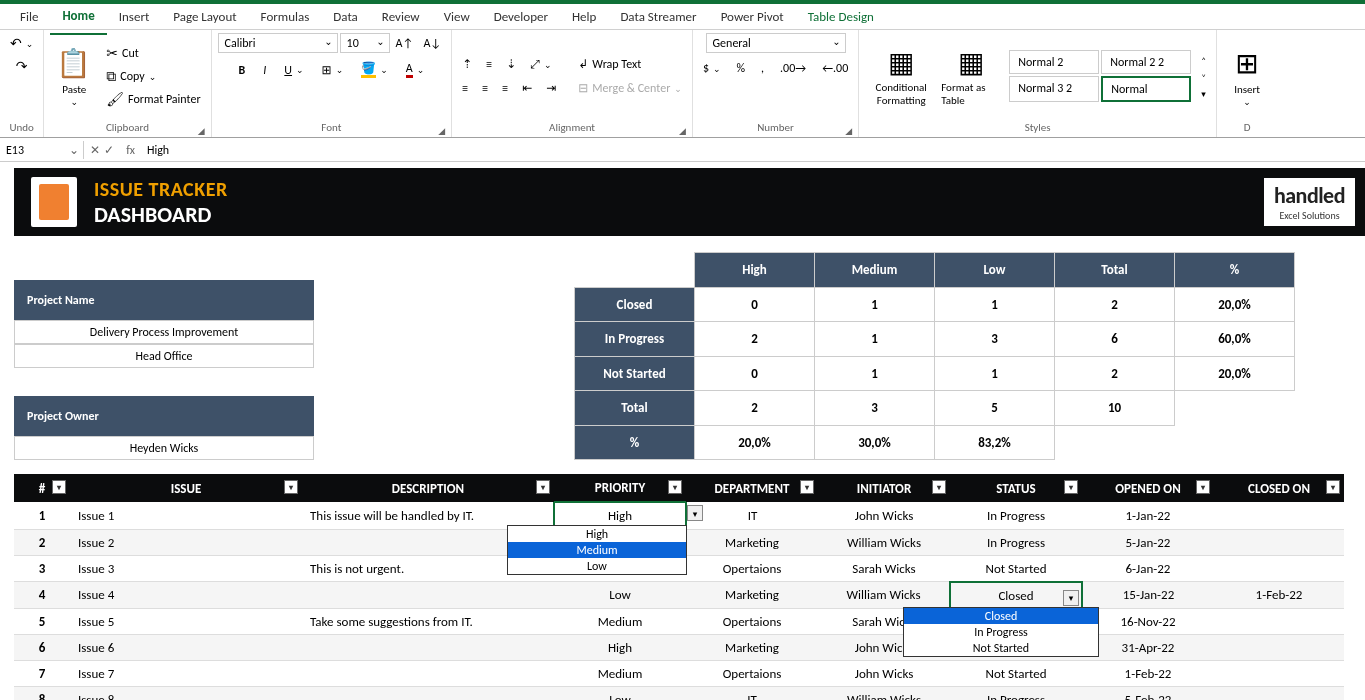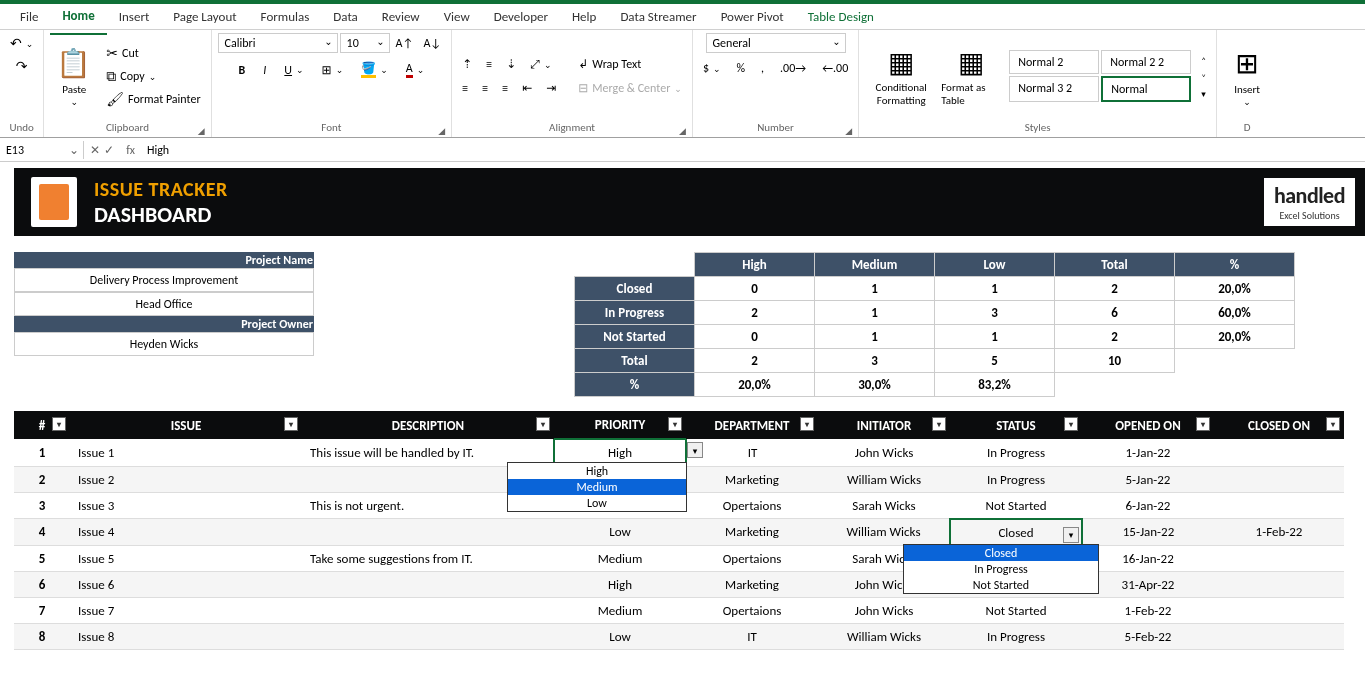--- a/index.html
+++ b/index.html
@@ -54,21 +54,21 @@
 .dash-titles { flex: 1; }
 .dash-title1 { color: #f0a000; font-size: 20px; font-weight: 700; letter-spacing: 0.5px; }
 .dash-title2 { color: #fff; font-size: 22px; font-weight: 700; }
 .dash-logo { background: #fff; padding: 4px 10px; margin-right: 10px; text-align: center; }
 .dash-logo .brand { font-size: 22px; font-weight: 700; color: #222; letter-spacing: -0.5px; }
 .dash-logo .sub { font-size: 10px; color: #333; }
 
 
 .info-row { display: flex; gap: 260px; margin-top: 16px; }
 .info-left { width: 300px; }
-.info-left .hdr { background: #3e5168; color: #fff; text-align: right; font-weight: 700; padding: 0; border: 1px solid #3e5168; }
+.info-left .hdr { background: #3e5168; color: #fff; text-align: left; font-weight: 700; padding: 12px; border: 1px solid #3e5168; margin-top: 28px; }
 .info-left .val { background: #fff; text-align: center; padding: 4px; border: 1px solid #ccc; }
 
 .summary { border-collapse: collapse; }
 .summary th, .summary td { padding: 4px 8px; text-align: center; border: 1px solid #ccc; min-width: 120px; font-size: 13px; }
 .summary th { background: #3e5168; color: #fff; font-weight: 700; }
 .summary .rowhdr { background: #3e5168; color: #fff; font-weight: 700; }
 .summary td { font-weight: 700; }
 
 
 .data-table { border-collapse: collapse; margin-top: 14px; width: 1330px; }
@@ -485,21 +485,21 @@
       <td class="c">1-Feb-22</td>
     </tr>
     <tr>
       <td class="num">5</td>
       <td>Issue 5</td>
       <td>Take some suggestions from IT.</td>
       <td class="c">Medium</td>
       <td class="c">Opertaions</td>
       <td class="c">Sarah  Wicks</td>
       <td class="c"></td>
-      <td class="c">16-Jan-22</td>
+      <td class="c">16-Nov-22</td>
       <td class="c"></td>
     </tr>
     <tr class="band">
       <td class="num">6</td>
       <td>Issue 6</td>
       <td></td>
       <td class="c">High</td>
       <td class="c">Marketing</td>
       <td class="c">John Wicks</td>
       <td class="c">In Progress</td>

